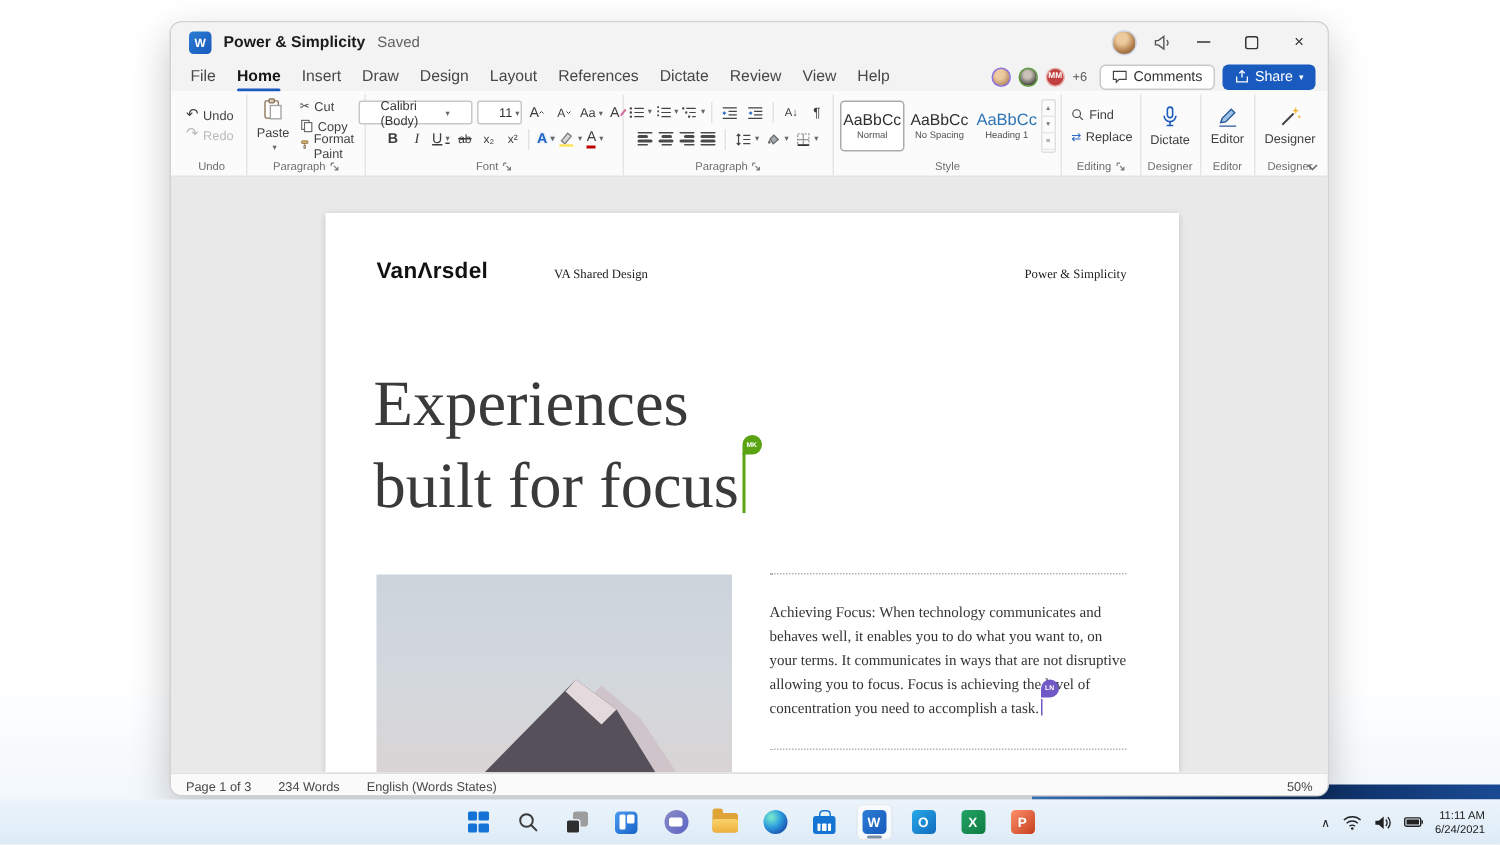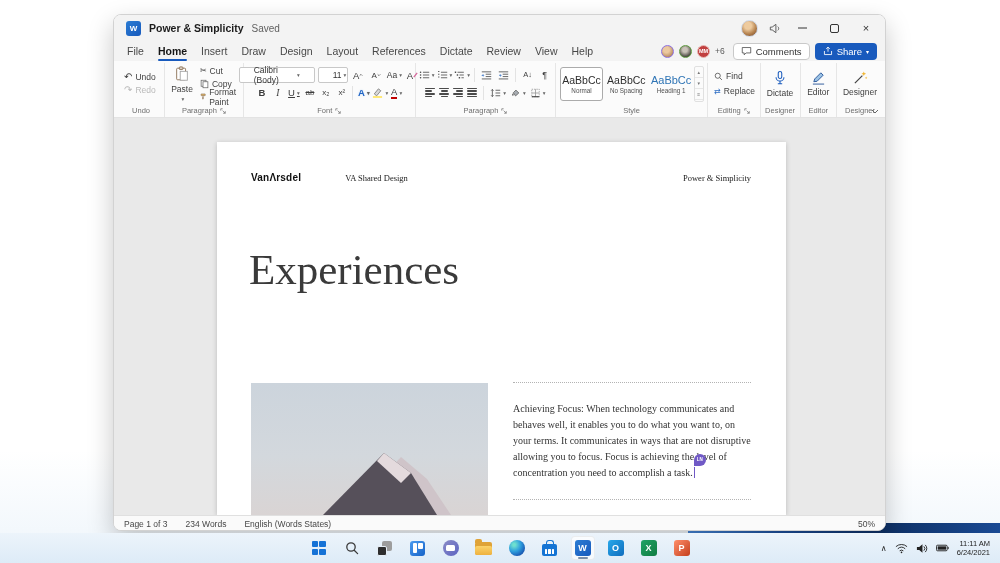--- a/index.html
+++ b/index.html
@@ -64,21 +64,21 @@
   .style-card .sname { font-size:6.3px; color:#4f4f4f; margin-top:1px; }
   .style-scroll { width:11px; height:36px; border:1px solid #e0e0e0; border-radius:2px; display:flex; flex-direction:column; }
   .style-scroll div { flex:1; display:flex; align-items:center; justify-content:center; font-size:5px; color:#777; border-bottom:1px solid #e7e7e7; }
   .bigbtn { display:flex; flex-direction:column; align-items:center; justify-content:center; gap:2px; font-size:8.5px; color:#3f3f3f; padding:0 3px; }
   .ribbon-chev { position:absolute; right:6px; bottom:3px; color:#666; }
 
   
   .docarea { position:relative; height:397px; background:#e9e9e9; overflow:hidden; }
   .page { position:absolute; left:103px; top:24px; width:569px; height:373px; background:#fff; box-shadow:0 1px 5px rgba(0,0,0,.20); }
   .pheader { position:absolute; top:30px; left:34px; right:35px; display:flex; align-items:baseline; }
-  .plogo { font-size:10px; font-weight:bold; color:#111; letter-spacing:.2px; }
+  .plogo { font-size:15px; font-weight:bold; color:#111; letter-spacing:.2px; }
   .pcenter { font-family:"Liberation Serif",serif; font-size:8.5px; color:#222; margin-left:44px; }
   .pright { font-family:"Liberation Serif",serif; font-size:8.5px; color:#222; margin-left:auto; }
   .heading { position:absolute; top:100px; left:32px; font-family:"Liberation Serif",serif; font-size:43px; line-height:55px; color:#3a3a3a; }
   .mk-cursor { display:inline-block; width:2px; height:40px; background:#5aa313; margin-left:2px; position:relative; vertical-align:-4px; }
   .mk-cursor .flag { position:absolute; top:-12px; left:0; width:13px; height:13px; border-radius:7px 7px 7px 0; background:#5aa313; color:#fff; font-family:"Liberation Sans",sans-serif; font-size:4.5px; font-weight:bold; display:flex; align-items:center; justify-content:center; }
   .img-col { position:absolute; left:34px; top:241px; width:237px; height:132px; overflow:hidden;
     background:linear-gradient(180deg,#ccd4dc 0%, #d3d8dd 55%, #d9d4d4 100%); }
   .text-col { position:absolute; left:296px; top:240px; width:238px; }
   .dotline { border-top:1px dotted #b3b3b3; height:1px; }
   .bodytext { font-family:"Liberation Serif",serif; font-size:10px; line-height:16px; color:#333; margin:18px 0; position:relative; }
@@ -535,20 +535,21 @@
       <div class="page">
 
         <div class="pheader">
           <span class="plogo">VanΛrsdel</span>
           <span class="pcenter">VA Shared Design</span>
           <span class="pright">Power &amp; Simplicity</span>
         </div>
 
         <div class="heading">
           <div>Experiences</div>
+          <div style="white-space:nowrap"><span>built for focus</span><span class="mk-cursor"><span class="flag">MK</span></span></div>
         </div>
 
         <div class="img-col">
           <svg width="237" height="132" viewBox="0 0 237 132">
             <polygon points="95,132 150,74 176,96 200,132" fill="#cfc4c9"></polygon>
             <polygon points="72,132 133,70 160,90 186,132" fill="#56505a"></polygon>
             <polygon points="133,70 160,90 150,100 126,78" fill="#e4dadd"></polygon>
           </svg>
         </div>
 

